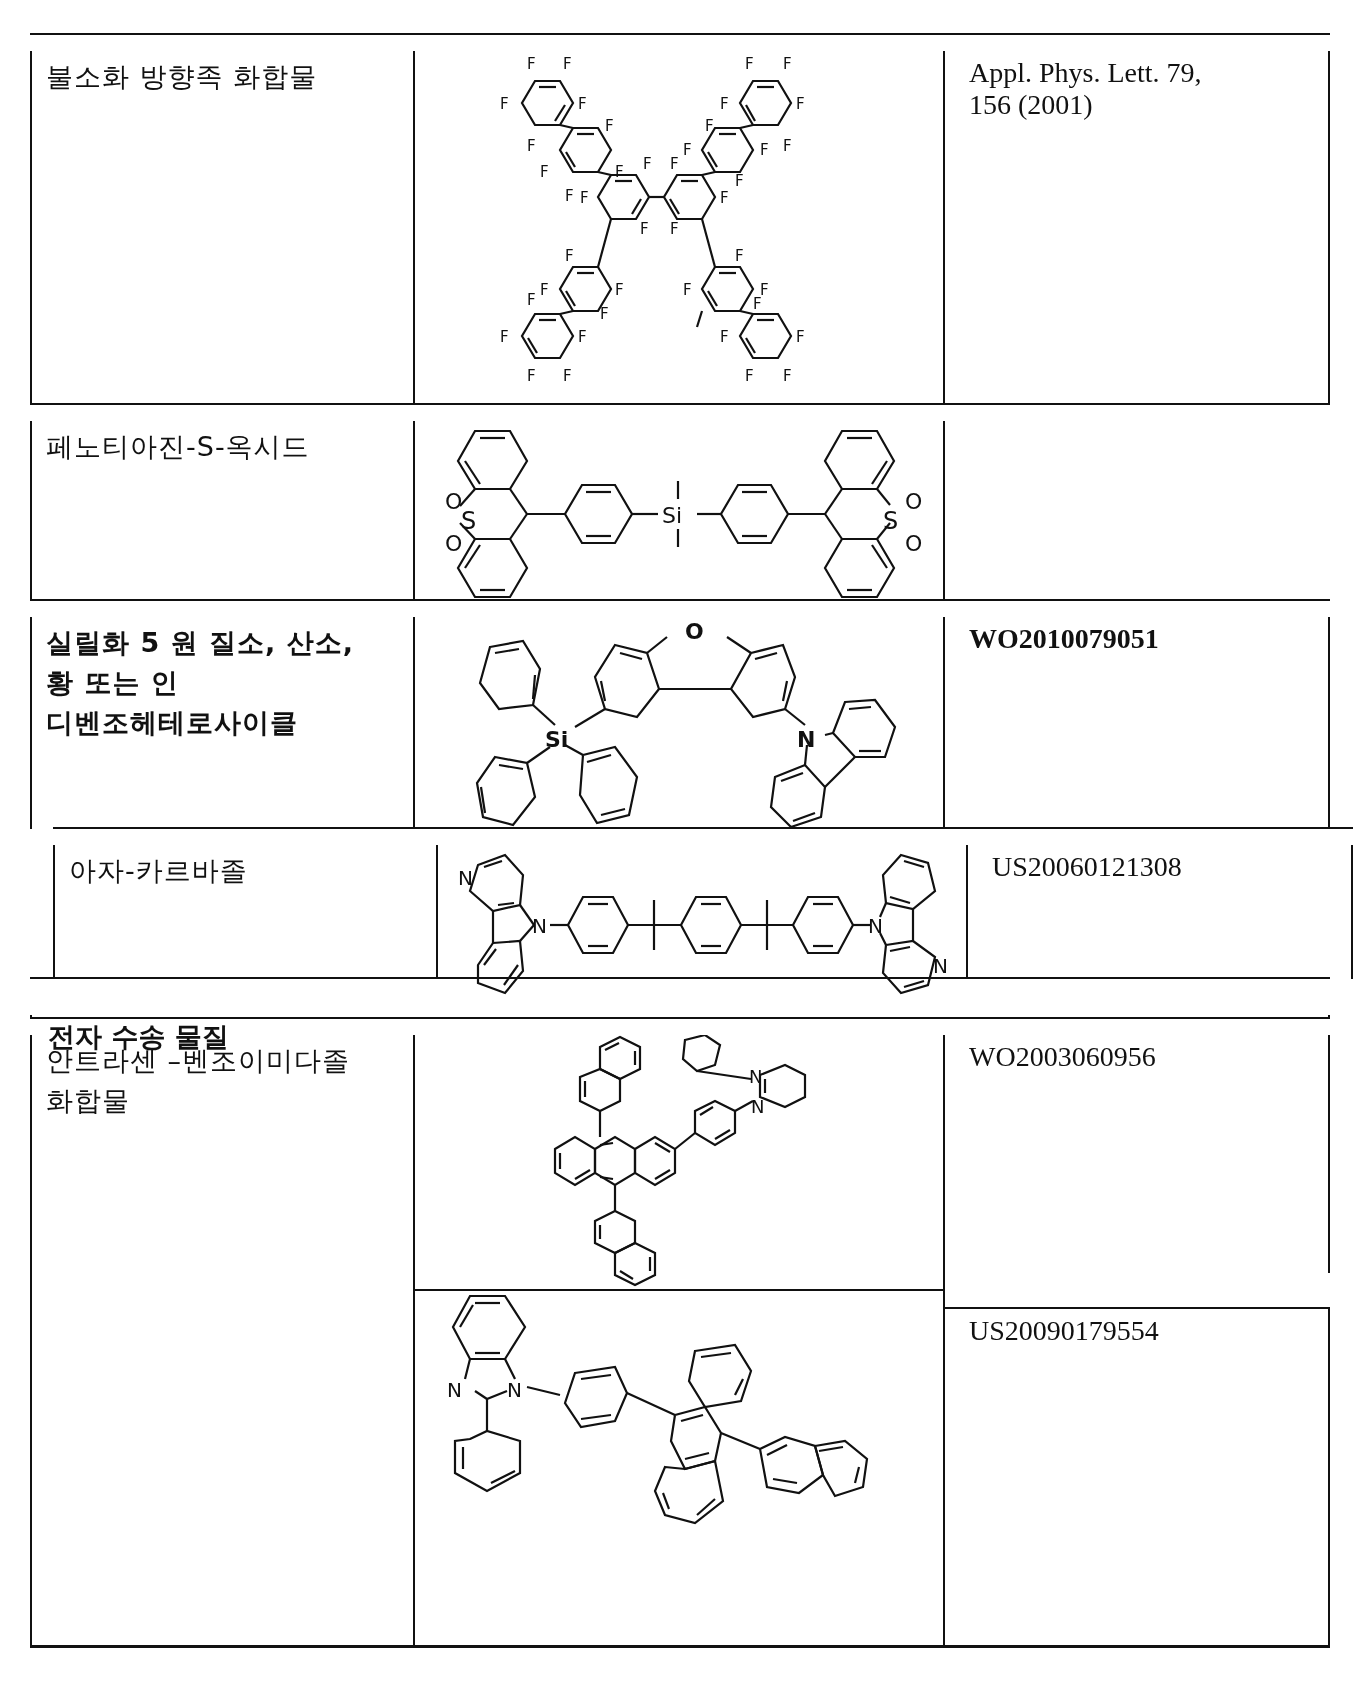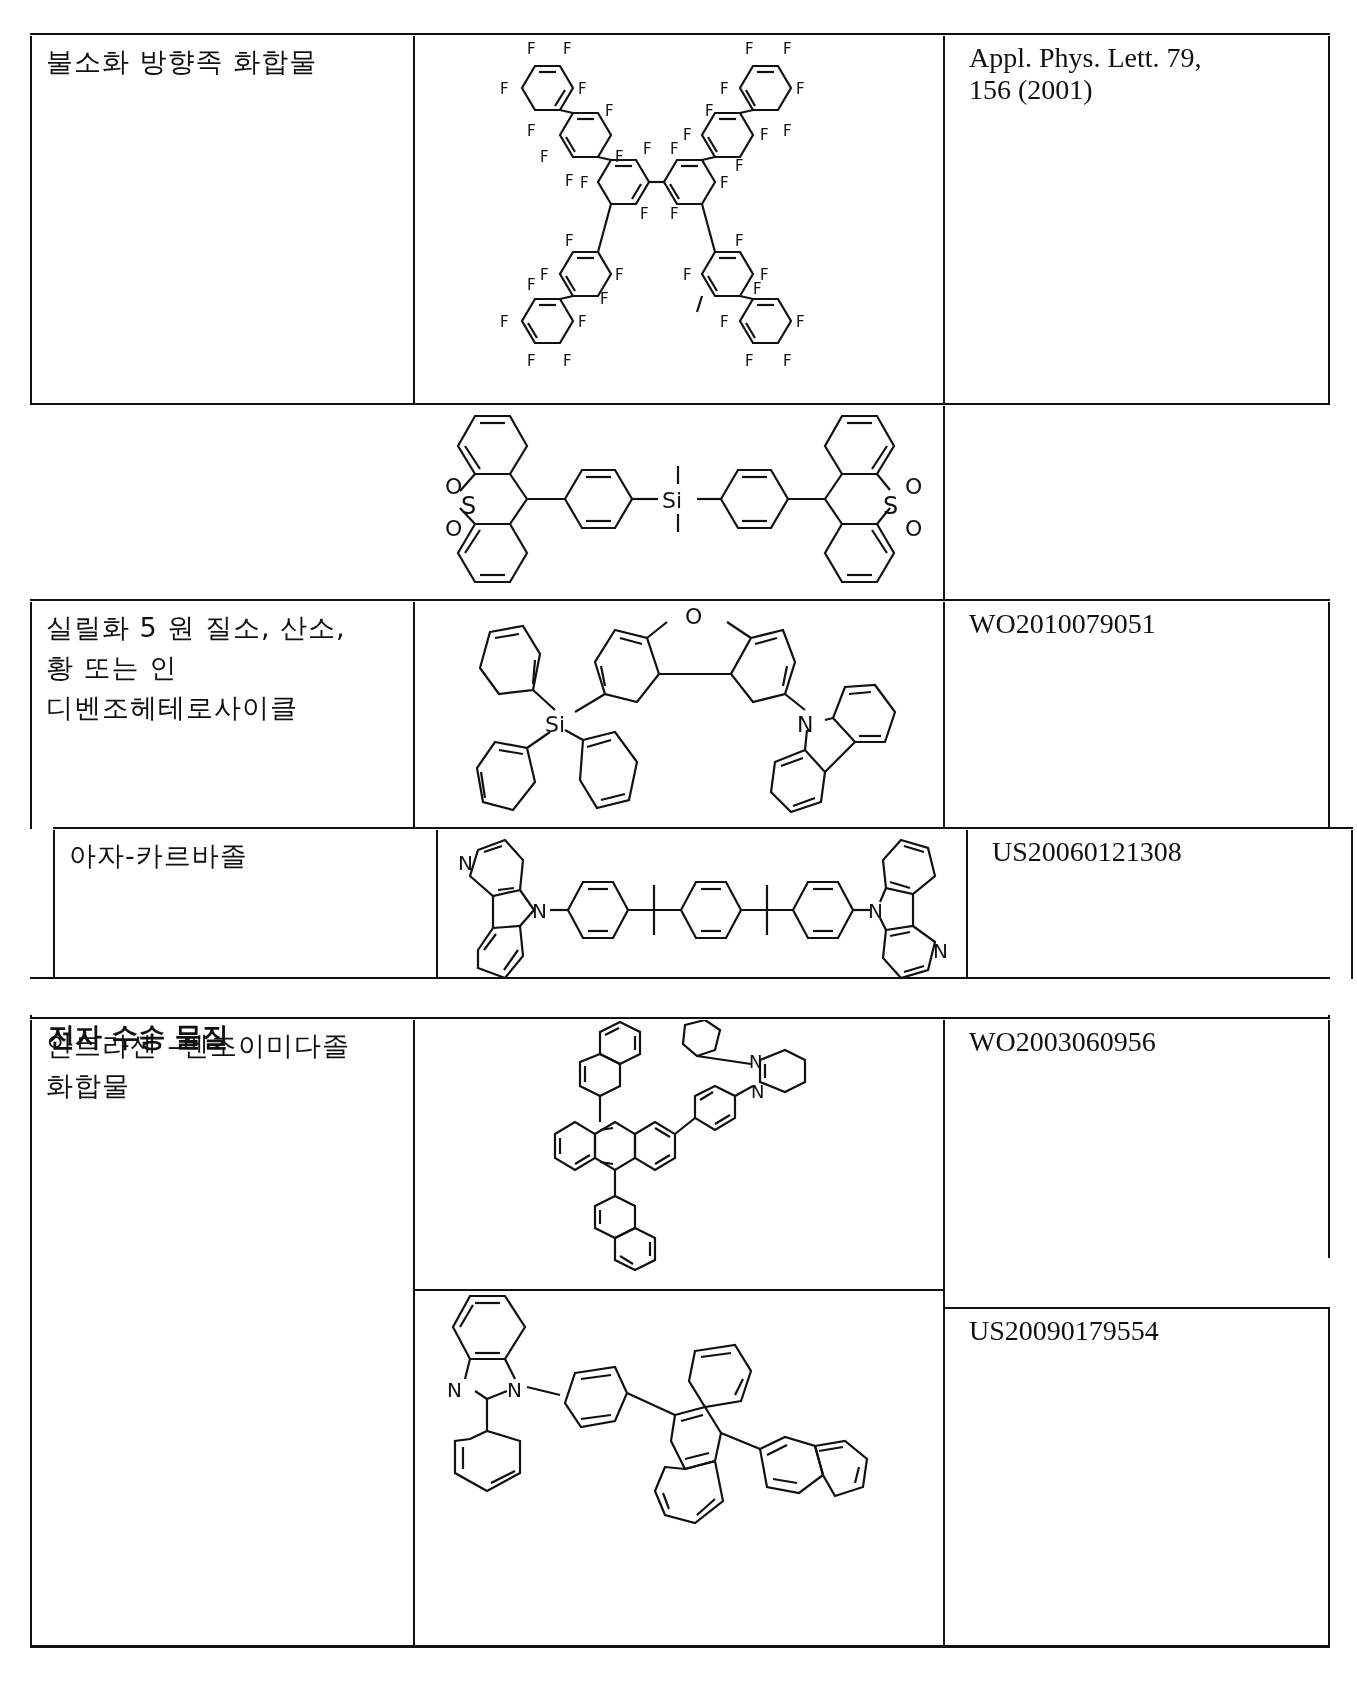--- a/index.html
+++ b/index.html
@@ -1,20 +1,20 @@
 <!DOCTYPE html>
 <html><head>
 <meta charset="utf-8">
 <style>
   html, body { margin: 0; padding: 0; background: #ffffff; }
   body { width: 1357px; height: 1695px; position: relative; overflow: hidden;
          font-family: "DejaVu Serif", "Liberation Serif", serif; color: #111; }
   .tbl { position: absolute; left: 30px; top: 33px; width: 1300px; }
   .row { position: absolute; left: 0; width: 1300px; border-top: 2px solid #111; }
-  .cell { position: absolute; top: 1px; bottom: 0; box-sizing: border-box; }
+  .cell { position: absolute; top: 16px; bottom: 0; box-sizing: border-box; }
   .c1 { left: 0; width: 385px; border-left: 2px solid #111; border-right: 2px solid #111; }
   .c2 { left: 385px; width: 530px; border-right: 2px solid #111; }
   .c3 { left: 915px; width: 385px; border-right: 2px solid #111; }
   .klabel { font-family: "DejaVu Sans", "Liberation Sans", sans-serif; font-size: 27px;
             line-height: 40px; padding: 6px 0 0 14px; white-space: pre-line; letter-spacing: 1px; }
   .ref { font-family: "Liberation Serif", "DejaVu Serif", serif; font-size: 28px;
          line-height: 32px; padding: 6px 0 0 24px; white-space: pre-line; }
   .section { font-family: "DejaVu Sans", "Liberation Sans", sans-serif; font-weight: bold;
              font-size: 27px; padding: 4px 0 0 16px; border-left: 2px solid #111; border-right: 2px solid #111;
              position: absolute; left: 0; right: 0; top: 0; bottom: 0; box-sizing: border-box; margin-top: 36px; }
@@ -131,20 +131,23 @@
         </g>
       </svg>
     </div>
     <div class="cell c3">
       <div class="ref">Appl. Phys. Lett. 79,
 156 (2001)</div>
     </div>
   </div>
 
   <div class="row" style="top:370px; height:196px;">
+    <div class="cell c1">
+      <div class="klabel">페노티아진-S-옥시드</div>
+    </div>
     <div class="cell c2">
       <svg class="mol" width="530" height="196" viewBox="0 0 530 196">
         <polygon points="60,10 95,10 112,40 95,68 60,68 43,40"></polygon>
         <line x1="65" y1="17" x2="90" y2="17"></line>
           <line x1="50" y1="40" x2="65" y2="63"></line>
         <polygon points="60,118 95,118 112,147 95,176 60,176 43,147"></polygon>
         <line x1="65" y1="169" x2="90" y2="169"></line>
           <line x1="50" y1="147" x2="65" y2="124"></line>
         <line x1="60" y1="68" x2="45" y2="85"></line>
           <line x1="60" y1="118" x2="45" y2="102"></line>
@@ -176,21 +179,21 @@
         <text x="30" y="130" font-size="22">O</text>
         <text x="46" y="108" font-size="24">S</text>
         <text x="247" y="102" font-size="22">Si</text>
         <text x="468" y="108" font-size="24">S</text>
         <text x="490" y="88" font-size="22">O</text>
         <text x="490" y="130" font-size="22">O</text>
       </svg>
     </div>
   </div>
 
-  <div class="row" style="top:566px; height:228px;">
+  <div class="row" style="top:566px; height:228px;font-weight:bold;">
     <div class="cell c1">
       <div class="klabel">실릴화 5 원 질소, 산소,
 황 또는 인
 디벤조헤테로사이클</div>
     </div>
     <div class="cell c2">
       <svg class="mol" width="530" height="228" viewBox="0 0 530 228">
         <polygon points="200,28 232,36 244,72 222,100 190,92 180,60"></polygon>
         <line x1="205" y1="36" x2="227" y2="42"></line>
           <line x1="190" y1="84" x2="186" y2="64"></line>

